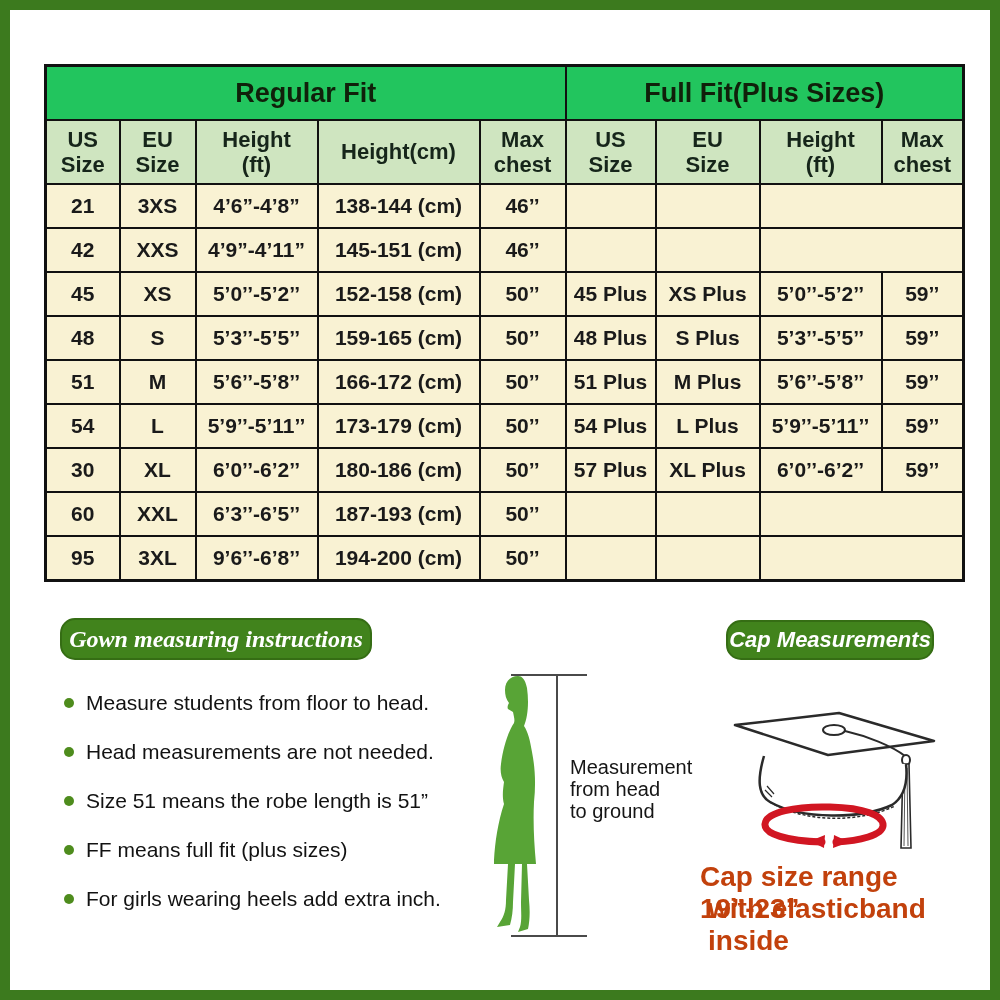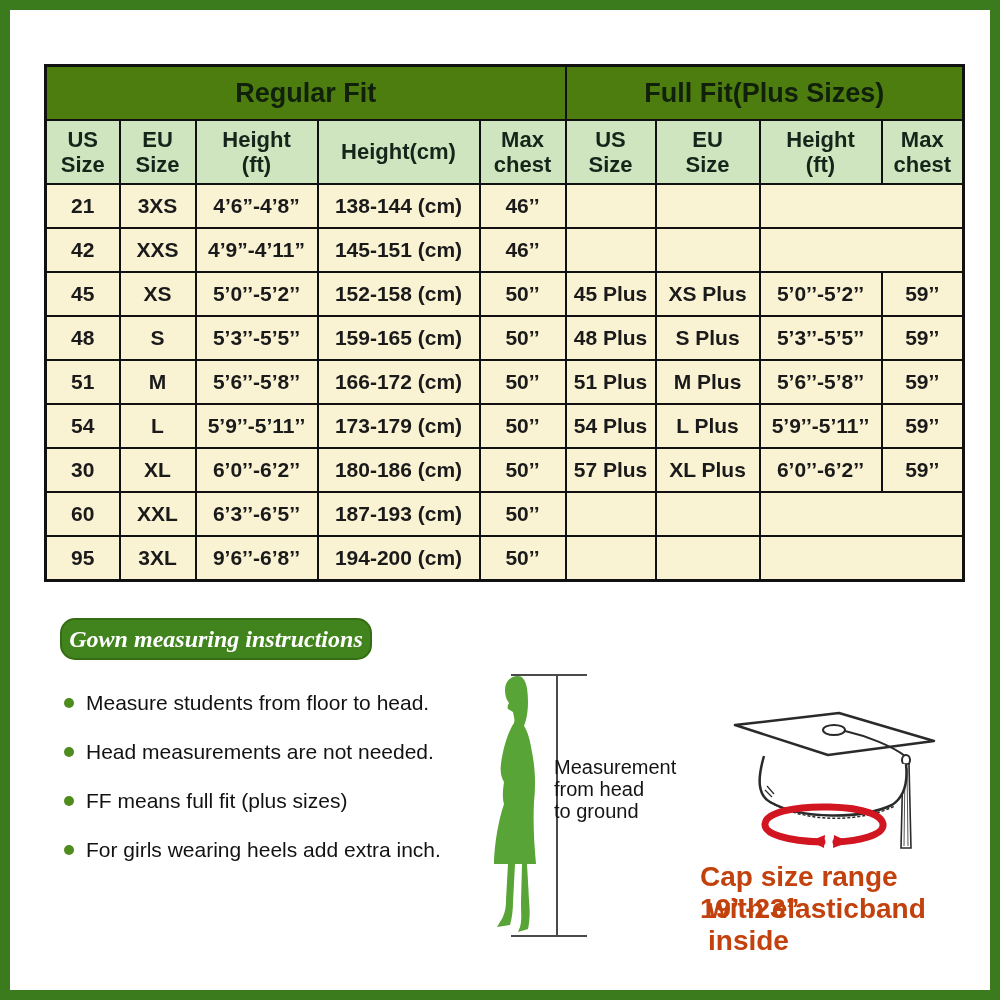--- a/index.html
+++ b/index.html
@@ -19,21 +19,21 @@
   table.size-chart {
     position:absolute; left:44px; top:64px; width:918px;
     border-collapse:collapse; table-layout:fixed;
     border:3px solid #111;
   }
   table.size-chart th, table.size-chart td {
     border:2px solid #111; text-align:center; vertical-align:middle;
     padding:0; overflow:hidden;
   }
   tr.section-row th {
-    background:#4d7c0f; height:52px; font-size:27px; font-weight:700; color:#10200a;
+    background:#22c55e; height:52px; font-size:27px; font-weight:700; color:#10200a;
   }
   tr.cols-row th {
     background:#cfe5c0; height:62px; font-size:22px; font-weight:700;
     line-height:1.15; color:#16251a;
   }
   tr.data-row td {
     background:#f9f2d3; height:42px; font-size:21px; font-weight:700; color:#1a1a1a;
   }
 
   
@@ -52,21 +52,21 @@
   .bullets .dot { width:10px; height:10px; border-radius:50%; background:#4e8c1d; flex:0 0 auto; }
   .bullets .txt { font-size:21px; color:#121212; }
 
   
   .silhouette { position:absolute; left:490px; top:672px; }
   .dim-vline  { position:absolute; left:556px; top:674px; height:262px; border-left:2px solid #4a4a4a; }
   .dim-tick   { position:absolute; width:76px; border-top:2px solid #4a4a4a; left:511px; }
   .dim-tick.top    { top:674px; }
   .dim-tick.bottom { top:935px; }
   .figure-caption {
-    position:absolute; left:554px; top:756px; width:120px;
+    position:absolute; left:570px; top:756px; width:120px;
     font-size:20px; line-height:22px; color:#151515;
   }
 
   
   .cap-art { position:absolute; left:712px; top:698px; }
   .cap-caption { position:absolute; left:700px; width:230px;
                  font-size:28px; font-weight:700; color:#c2410c; }
   .cap-caption.l1 { top:861px; }
   .cap-caption.l2 { top:893px;margin-left:8px; }
 </style>
@@ -216,20 +216,24 @@
     <li>
       <span class="dot"></span>
       <span class="txt">Measure students from floor to head.</span>
     </li>
     <li>
       <span class="dot"></span>
       <span class="txt">Head measurements are not needed.</span>
     </li>
     <li>
       <span class="dot"></span>
+      <span class="txt">Size 51 means the robe length is 51”</span>
+    </li>
+    <li>
+      <span class="dot"></span>
       <span class="txt">FF means full fit (plus sizes)</span>
     </li>
     <li>
       <span class="dot"></span>
       <span class="txt">For girls wearing heels add extra inch.</span>
     </li>
   </ul>
 
   <svg class="silhouette" width="58" height="266" viewBox="0 0 58 266">
     <path fill="#58a436" d="
@@ -241,20 +245,21 @@
       M18,192 L16,228 C16,238 14,244 10,250 L7,255 L20,253 C22,246 23,238 23,230 L25,192 Z
       M32,192 L31,230 C31,240 32,248 30,255 L28,260 L38,257 C40,248 40,238 39,228 L37,192 Z"></path>
   </svg>
   <div class="dim-vline"></div>
   <div class="dim-tick top"></div>
   <div class="dim-tick bottom"></div>
   <div class="figure-caption preline">Measurement
 from head
 to ground</div>
 
+  <div class="badge cap">Cap Measurements</div>
 
   <svg class="cap-art" width="235" height="170" viewBox="0 0 235 170">
 
     <polygon points="23,27 127,15 222,43 116,57" fill="#ffffff" stroke="#2a2a2a" stroke-width="2.5" stroke-linejoin="round"></polygon>
 
     <ellipse cx="122" cy="32" rx="11" ry="5" fill="#ffffff" stroke="#2a2a2a" stroke-width="2"></ellipse>
 
     <path d="M133,33 C155,38 180,48 193,58" fill="none" stroke="#2a2a2a" stroke-width="2"></path>
     <ellipse cx="194" cy="62" rx="4" ry="5" fill="#ffffff" stroke="#2a2a2a" stroke-width="2"></ellipse>
     <path d="M191,66 L189,150 L199,150 L197,66 Z" fill="#ffffff" stroke="#2a2a2a" stroke-width="1.6"></path>

